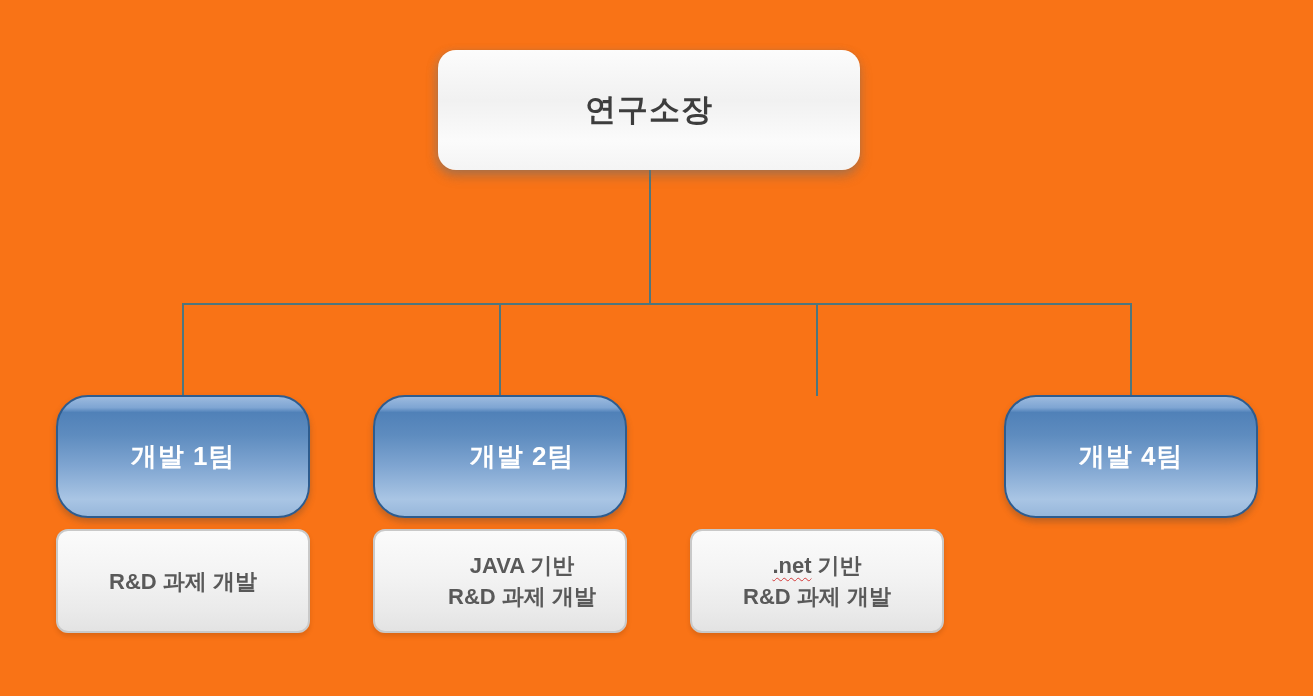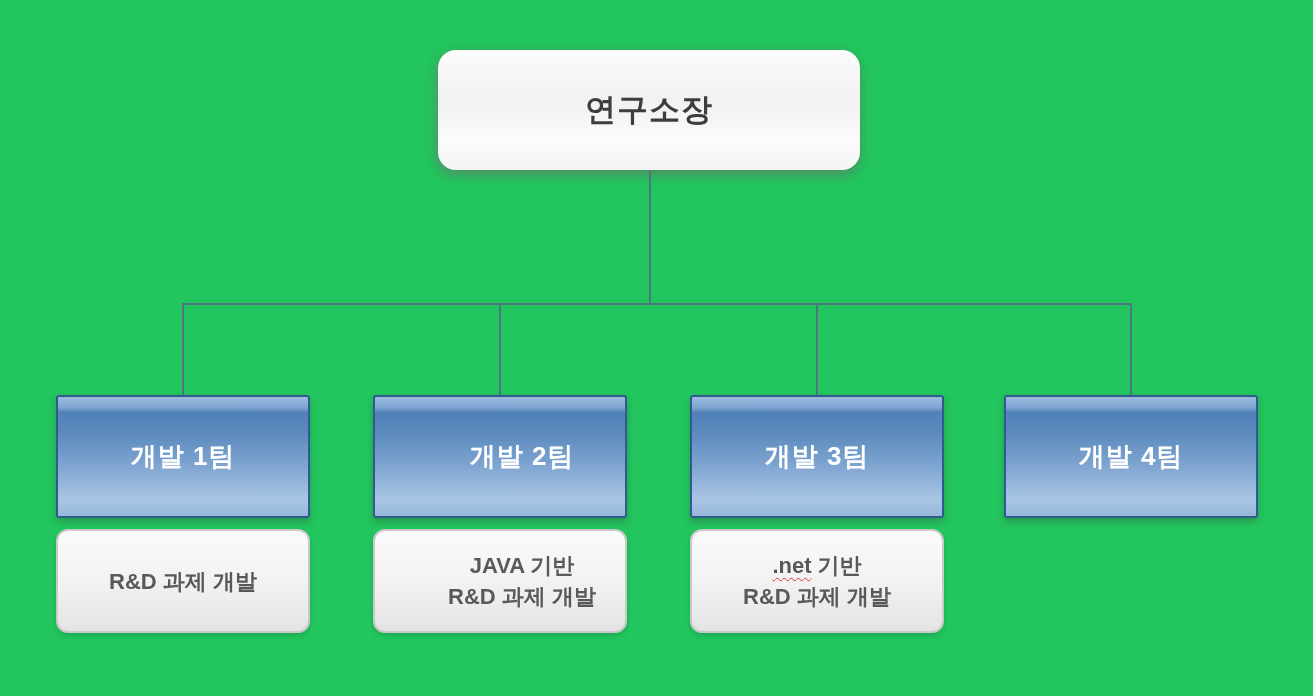--- a/index.html
+++ b/index.html
@@ -1,21 +1,21 @@
 <!DOCTYPE html>
 <html><head>
 <meta charset="utf-8">
 <style>
   * { box-sizing: border-box; margin: 0; padding: 0; }
   html, body { background: #ffffff; }
   .canvas {
     position: relative;
     width: 1313px;
     height: 696px;
-    background: #22c55e;
+    background: #f97316;
     font-family: "Liberation Sans", "DejaVu Sans", sans-serif;
     overflow: hidden;
   }
   .connectors {
     position: absolute;
     left: 0; top: 0;
     width: 1313px; height: 696px;
     pointer-events: none;
   }
   .node {
@@ -35,21 +35,21 @@
     color: #3d3d3d;
     font-size: 31px;
     font-weight: bold;
     letter-spacing: 1px;
   }
   
   .team-box {
     top: 395px;
     width: 254px; height: 123px;
     border: 2px solid #2e5c8e;
-    border-radius: 3px;
+    border-radius: 32px;
     background: linear-gradient(180deg,
       #9cbade 0%, #7ea5d3 9%, #5081b8 13%,
       #5e8cbf 32%, #7fa5d1 58%, #a9c5e4 86%, #97b7db 100%);
     box-shadow: 0 4px 6px rgba(60,60,60,0.30);
     color: #ffffff;
     font-size: 26px;
     font-weight: bold;
     letter-spacing: 1px;
   }
   
@@ -98,23 +98,20 @@
   </div>
 
   <div class="node team-box c2">
     <span>개발 2팀</span>
   </div>
   <div class="node desc-box c2">
     <span>JAVA 기반</span>
     <span>R&amp;D 과제 개발</span>
   </div>
 
-  <div class="node team-box c3">
-    <span>개발 3팀</span>
-  </div>
   <div class="node desc-box c3">
     <span><span class="wavy">.net</span><span> 기반</span></span>
     <span>R&amp;D 과제 개발</span>
   </div>
 
   <div class="node team-box c4">
     <span>개발 4팀</span>
   </div>
 
 </div>

